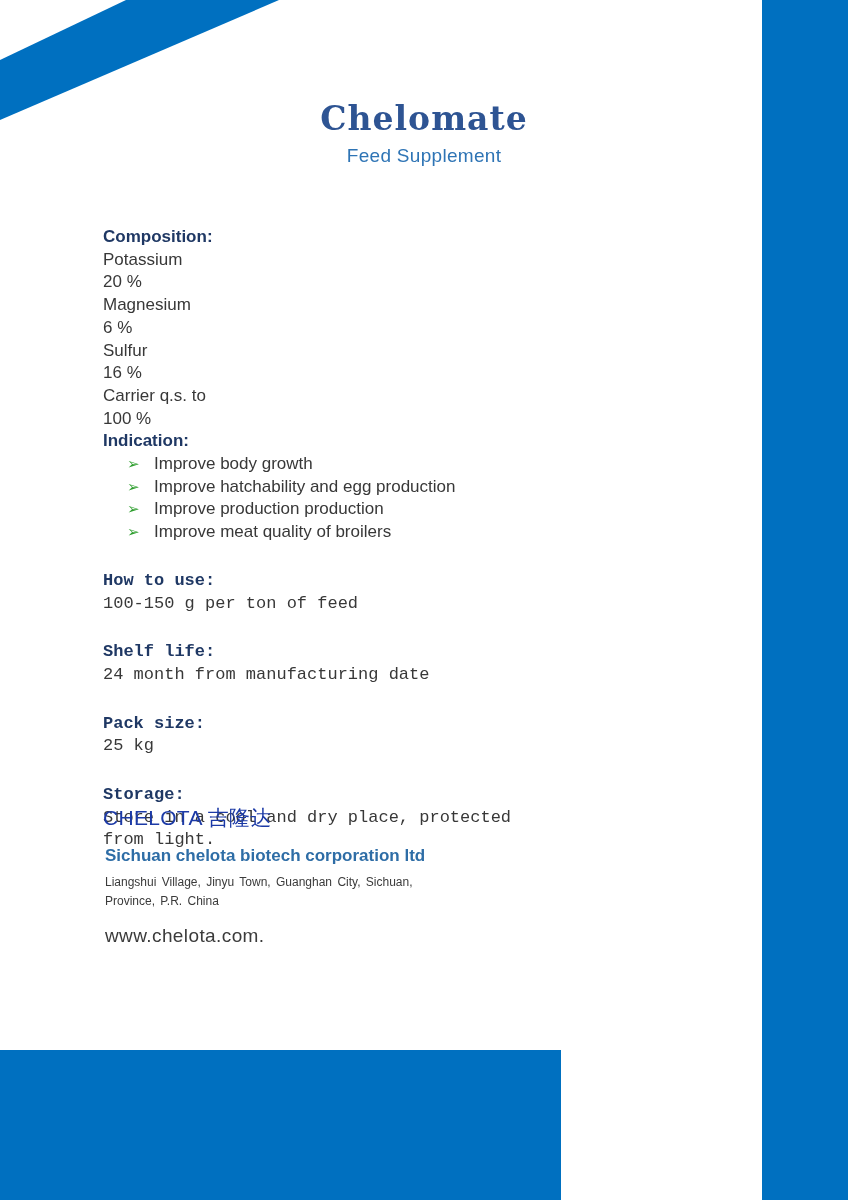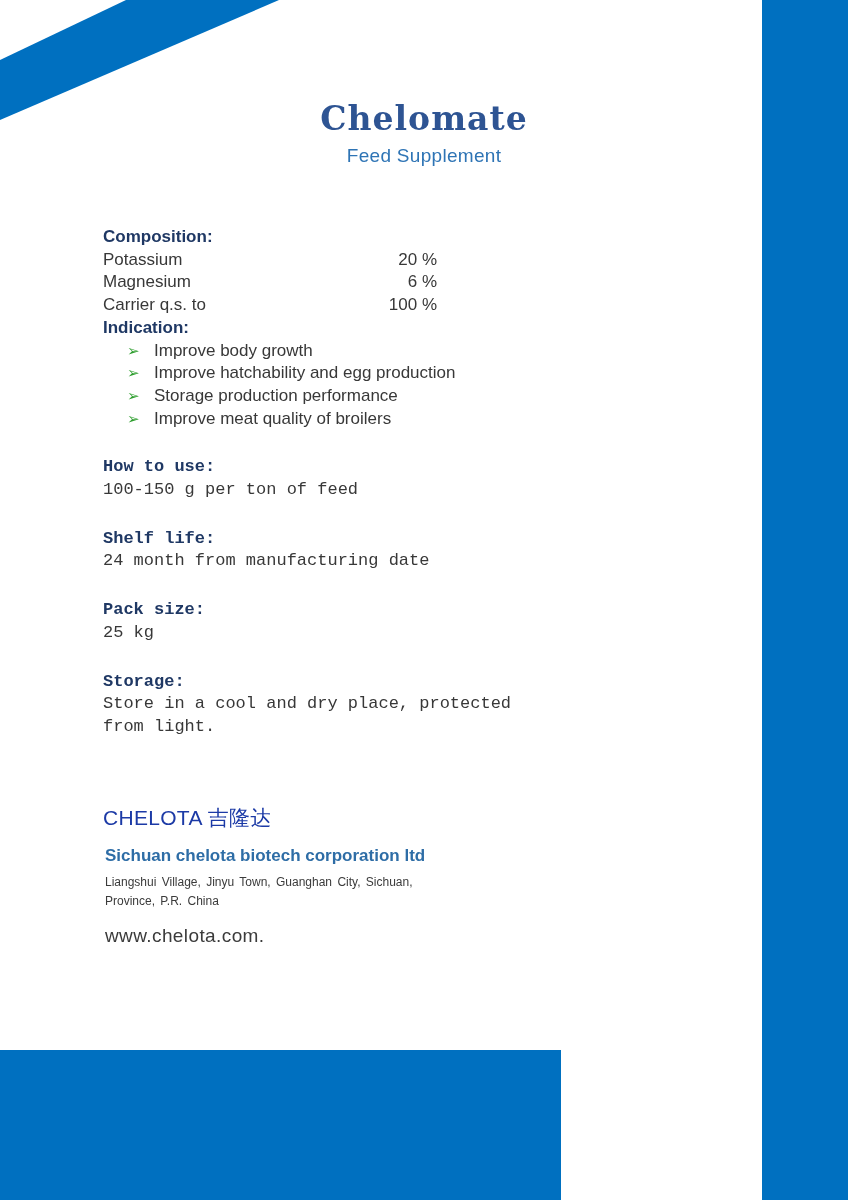--- a/index.html
+++ b/index.html
@@ -22,21 +22,21 @@
   }
   .product-subtitle { font-size:19px; color:#2E74B5; margin-top:4px; letter-spacing:0.3px; }
 
   
   .content {
     position:absolute; left:103px; top:226px; width:430px;
     font-size:17px; line-height:22.7px; color:#383838;
   }
   .heading { font-weight:700; color:#1F3864; }
   .comp-table { width:334px; }
-  .comp-row { display:flex; justify-content:space-between; }
+  .comp-row { display:flex; justify-content:space-between;flex-direction:column; }
   .comp-value { text-align:left; }
   .bullet { display:flex; }
   .bullet-arrow { color:#2E9E2E; width:27px; margin-left:24px; font-size:15px; flex:0 0 27px; }
   .section { margin-top:26px;font-family:Liberation Mono, monospace; }
 
   
   .logo-text {
     position:absolute; left:103px; top:804px;
     font-size:21px; font-weight:400; color:#1C3AA6; letter-spacing:0.3px;
   }
@@ -69,38 +69,42 @@
     <div class="comp-table">
       <div class="comp-row">
         <span class="comp-label">Potassium</span>
         <span class="comp-value">20 %</span>
       </div>
       <div class="comp-row">
         <span class="comp-label">Magnesium</span>
         <span class="comp-value">6 %</span>
       </div>
       <div class="comp-row">
+        <span class="comp-label">Sulfur</span>
+        <span class="comp-value">16 %</span>
+      </div>
+      <div class="comp-row">
         <span class="comp-label">Carrier q.s. to</span>
         <span class="comp-value">100 %</span>
       </div>
     </div>
 
     <div class="heading">Indication:</div>
     <div class="bullets">
       <div class="bullet">
         <span class="bullet-arrow">➢</span>
         <span>Improve body growth</span>
       </div>
       <div class="bullet">
         <span class="bullet-arrow">➢</span>
         <span>Improve hatchability and egg production</span>
       </div>
       <div class="bullet">
         <span class="bullet-arrow">➢</span>
-        <span>Storage production performance</span>
+        <span>Improve production production</span>
       </div>
       <div class="bullet">
         <span class="bullet-arrow">➢</span>
         <span>Improve meat quality of broilers</span>
       </div>
     </div>
 
     <section class="section">
       <div class="heading">How to use:</div>
       <div class="section-body">100-150 g per ton of feed</div>

